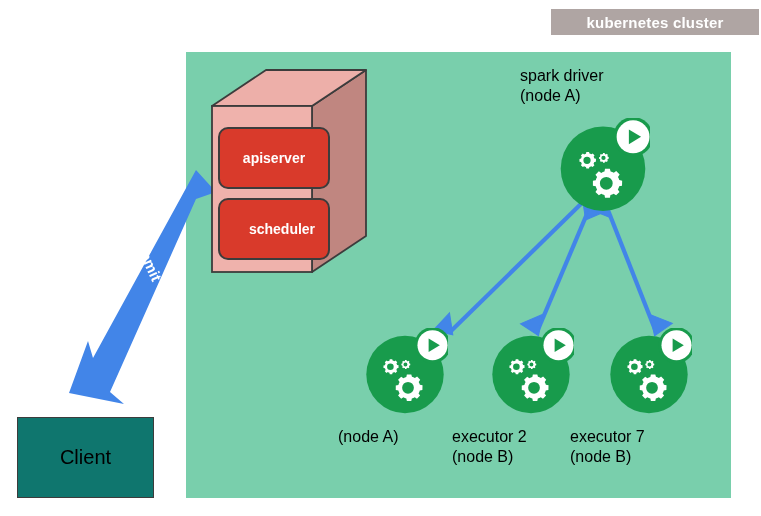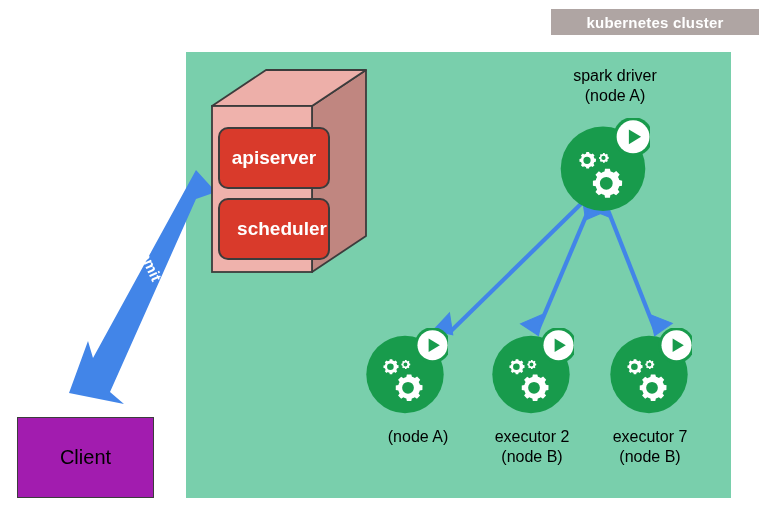--- a/index.html
+++ b/index.html
@@ -17,21 +17,21 @@
   #canvas {
     position: absolute;
     left: 0; top: 0;
     width: 761px;
     height: 516px;
   }
   .lbl {
     position: absolute;
     color: #000000;
     font-family: "Liberation Sans", sans-serif;
-    text-align: center;
+    text-align: left;
     white-space: nowrap;
     line-height: 1.22;
   }
   #cluster-panel {
     position: absolute;
     left: 186px; top: 52px;
     width: 545px; height: 446px;
     background: #79CFAC;
   }
   #cluster-badge {
@@ -45,21 +45,21 @@
     display: flex;
     align-items: center;
     justify-content: center;
     letter-spacing: 0.2px;
     margin-left: 28px;
   }
   #client-box {
     position: absolute;
     left: 17px; top: 417px;
     width: 137px; height: 81px;
-    background: #a21caf;
+    background: #0f766e;
     border: 1.6px solid #3C3C3C;
     box-sizing: border-box;
     display: flex;
     align-items: center;
     justify-content: center;
     font-size: 20px;
     color: #000000;
   }
   .node-label {
     font-size: 16px;
@@ -67,21 +67,21 @@
   #driver-label {
     left: 520px; top: 66px; width: 190px;
   }
   #exec1-label { left: 338px; top: 427px; width: 160px; }
   #exec2-label { left: 452px; top: 427px; width: 160px; }
   #exec3-label { left: 570px; top: 427px; width: 160px; }
   .svc-label {
     position: absolute;
     color: #ffffff;
     font-weight: bold;
-    font-size: 19px;
+    font-size: 14px;
     display: flex;
     align-items: center;
     justify-content: center;
     white-space: nowrap;
   }
   #apiserver-label { left: 218px; top: 132px; width: 112px; height: 52px; }
   #scheduler-label { left: 228px; top: 203px; width: 108px; height: 52px; }
   #submit-label {
     position: absolute;
     left: 72px; top: 228px;

